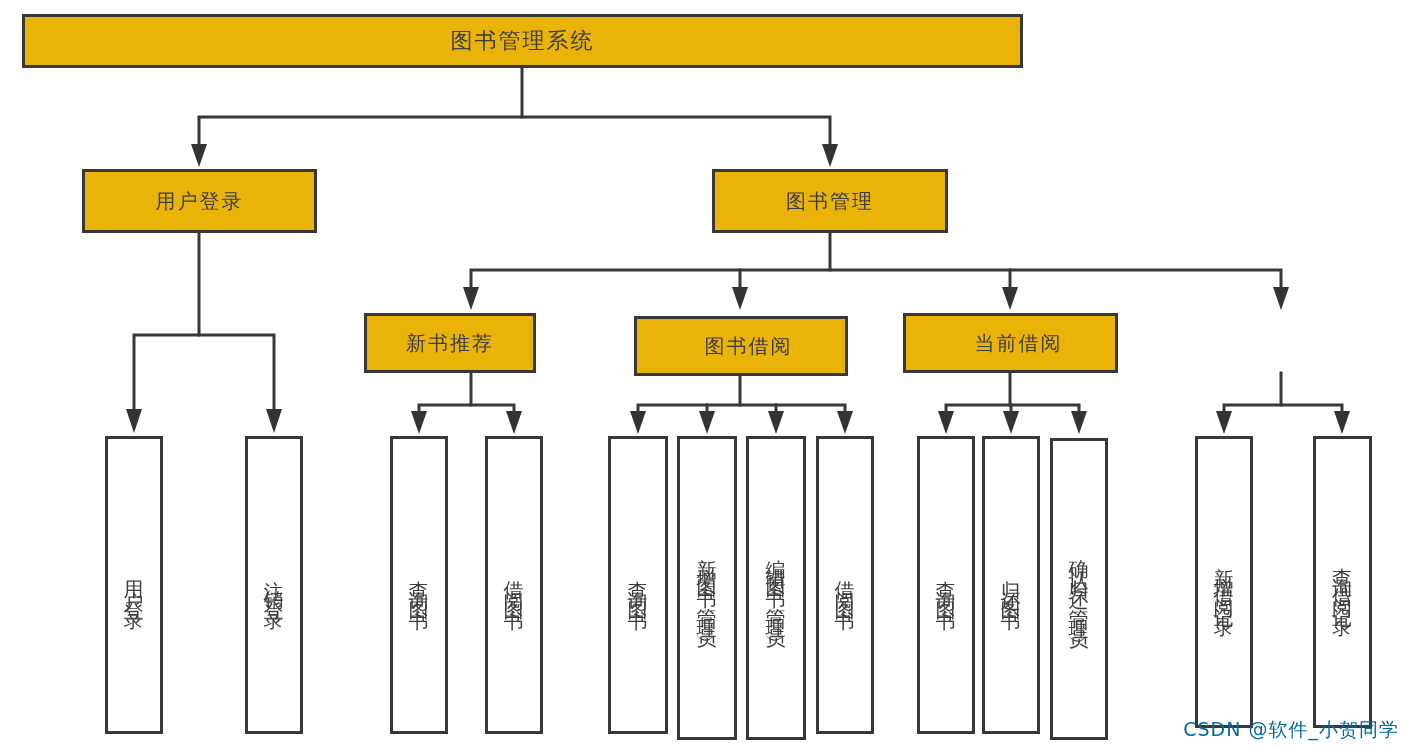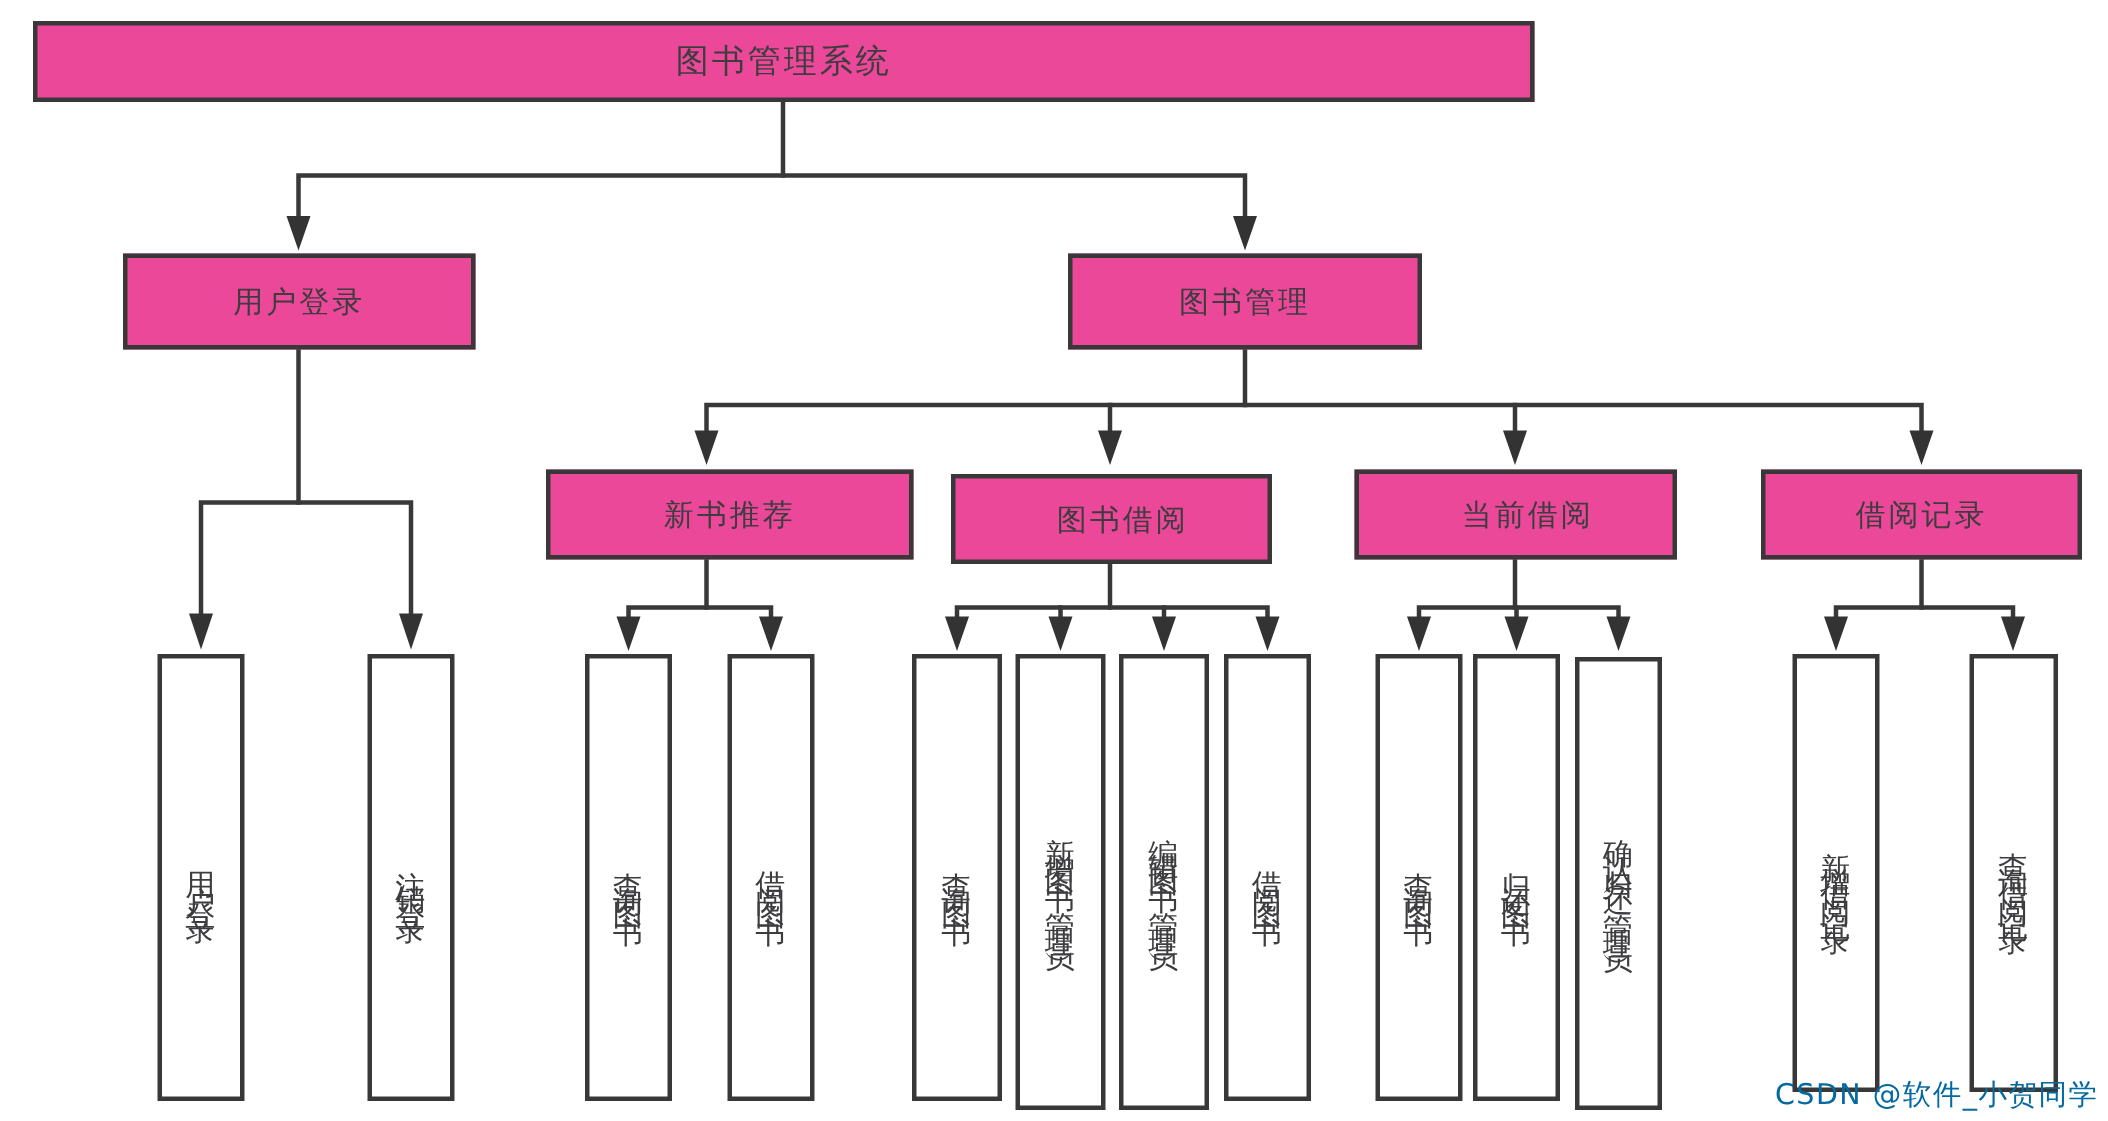--- a/index.html
+++ b/index.html
@@ -11,21 +11,21 @@
     color:#3d3d40;
     overflow:hidden;
   }
   .wires{position:absolute;left:0;top:0;width:1405px;height:747px;}
   .wires path{stroke:#383838;stroke-width:3;fill:none;stroke-linecap:square;}
   .wires path.arrow{fill:#333333;stroke:none;}
   .node{
     position:absolute;
     box-sizing:border-box;
     border:3px solid #383838;
-    background:#ec4899;
+    background:#eab308;
     display:flex;align-items:center;justify-content:center;
     font-size:20px;
     letter-spacing:2px;
     white-space:nowrap;
   }
   .node.root{font-size:22px;}
   .vnode{
     position:absolute;
     box-sizing:border-box;
     border:3px solid #383838;
@@ -99,24 +99,23 @@
     <path d="M1224,411 V405 H1342 V411"></path>
     <path class="arrow" d="M1216,411 L1232,411 L1224,434 Z"></path>
     <path class="arrow" d="M1334,411 L1350,411 L1342,434 Z"></path>
   </svg>
 
   <div class="node root" style="left:22px;top:14px;width:1001px;height:54px;">图书管理系统</div>
 
   <div class="node" style="left:82px;top:169px;width:235px;height:64px;">用户登录</div>
   <div class="node" style="left:712px;top:169px;width:236px;height:64px;">图书管理</div>
 
-  <div class="node" style="left:364px;top:313px;width:245px;height:60px;">新书推荐</div>
+  <div class="node" style="left:364px;top:313px;width:172px;height:60px;">新书推荐</div>
   <div class="node" style="left:634px;top:316px;width:214px;height:60px;padding-left:15px;">图书借阅</div>
   <div class="node" style="left:903px;top:313px;width:215px;height:60px;padding-left:16px;">当前借阅</div>
-  <div class="node" style="left:1174px;top:313px;width:214px;height:60px;">借阅记录</div>
 
   <div class="vnode" style="left:105px;top:436px;width:58px;height:298px;">
     <span>用户登录</span>
   </div>
   <div class="vnode" style="left:245px;top:436px;width:58px;height:298px;">
     <span>注销登录</span>
   </div>
 
   <div class="vnode" style="left:390px;top:436px;width:58px;height:298px;">
     <span>查询图书</span>

